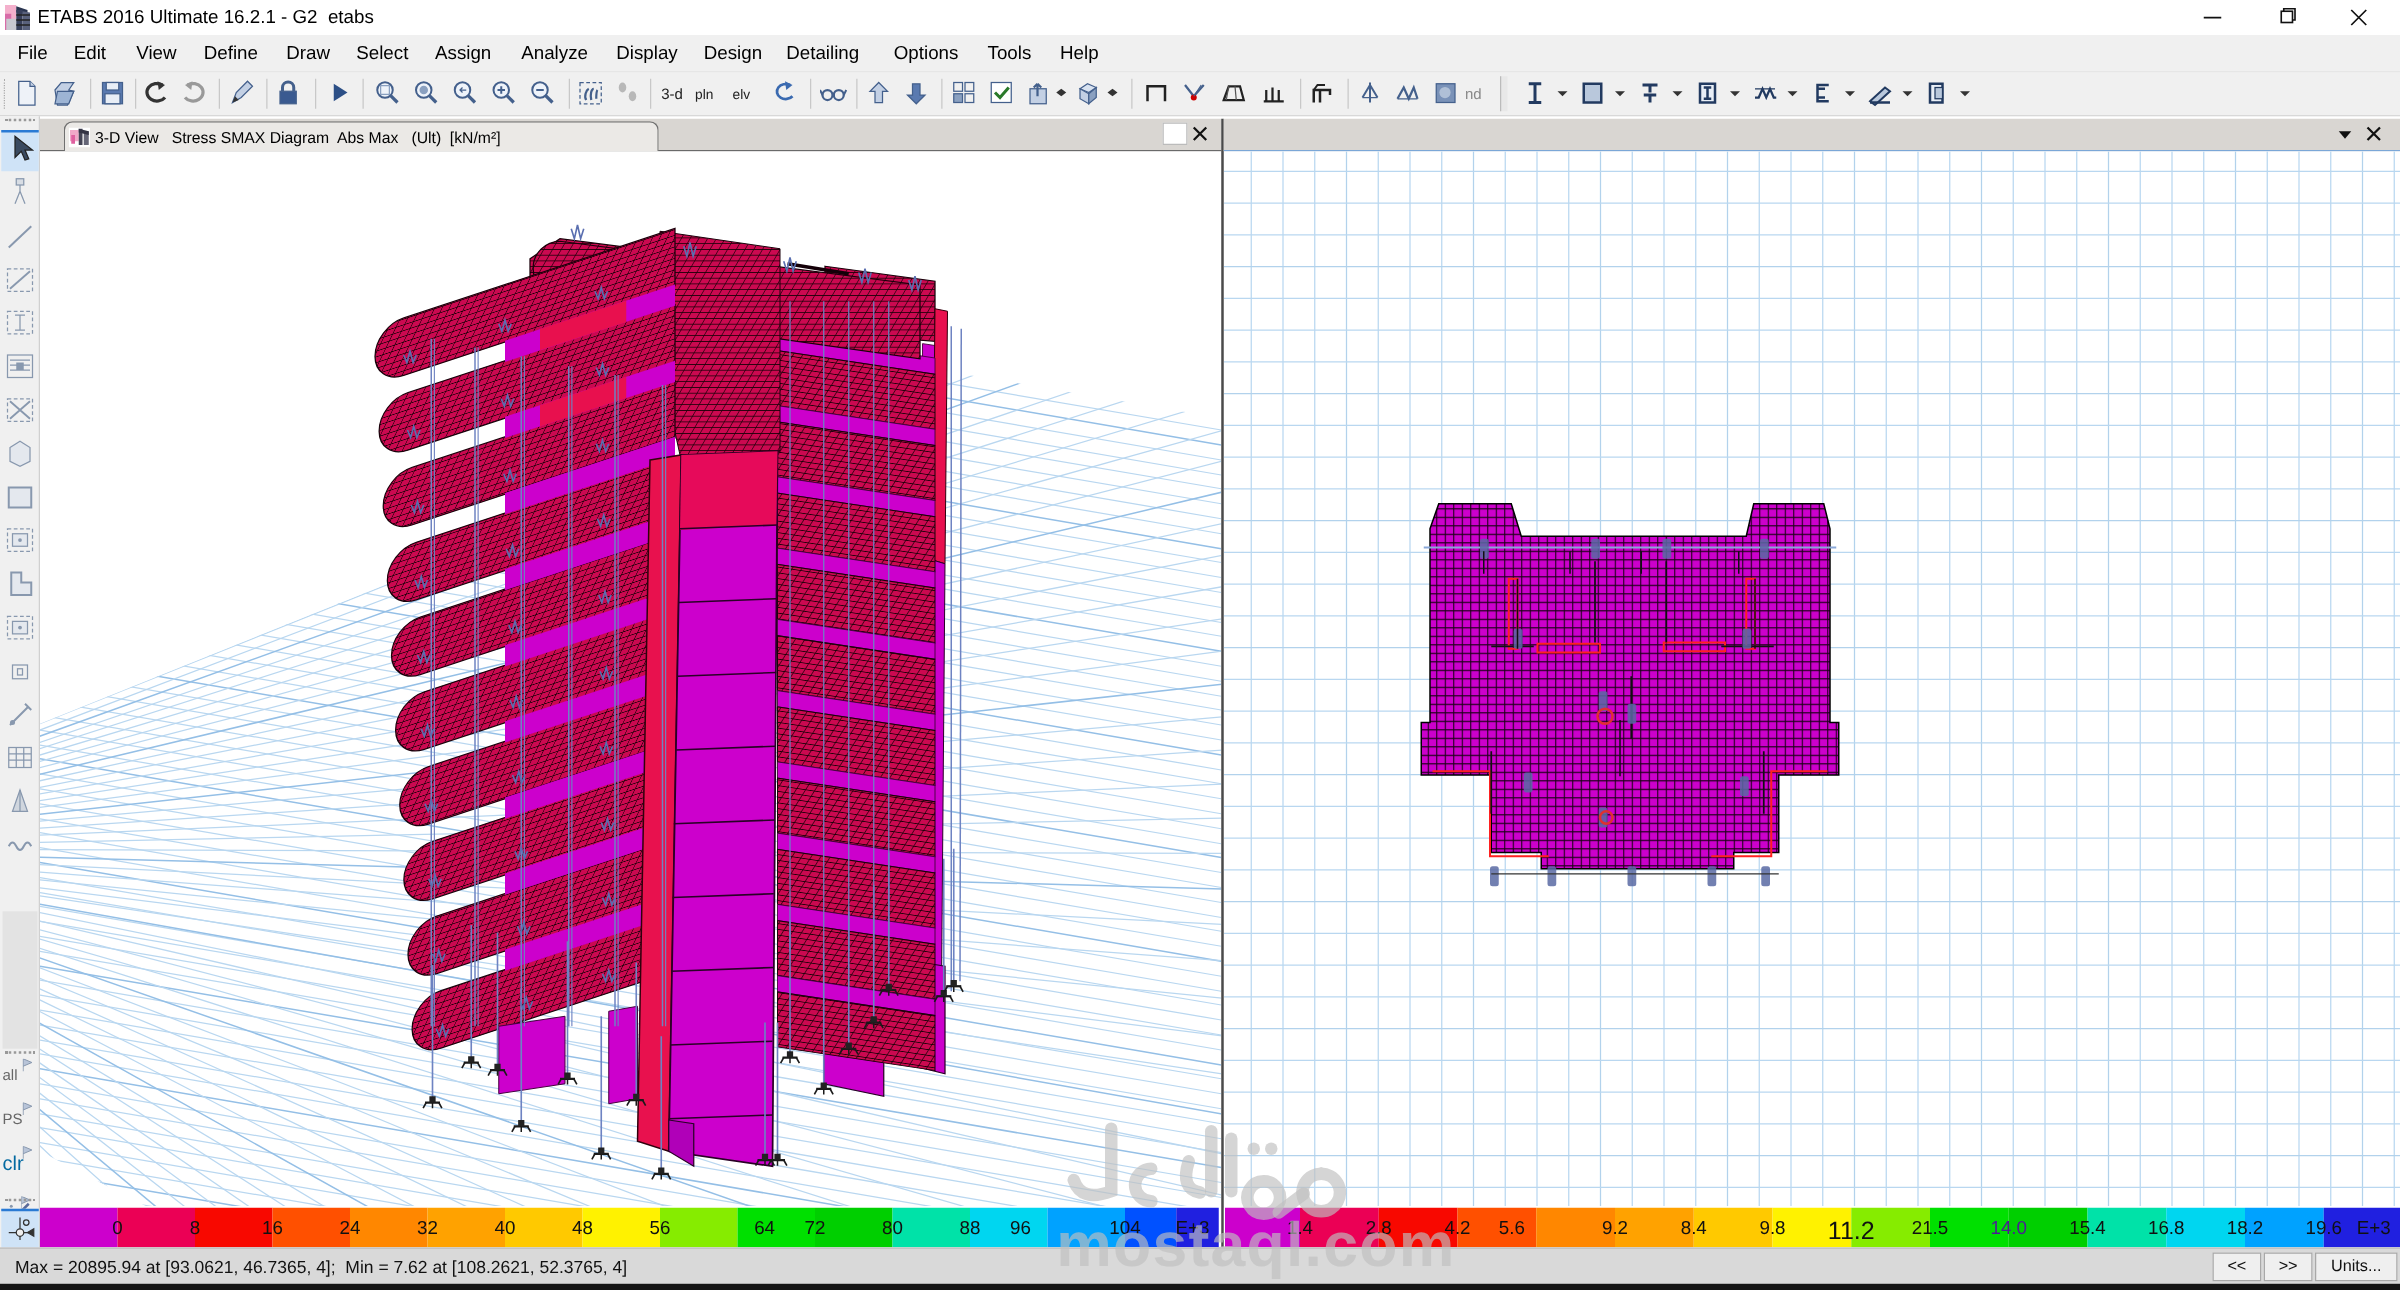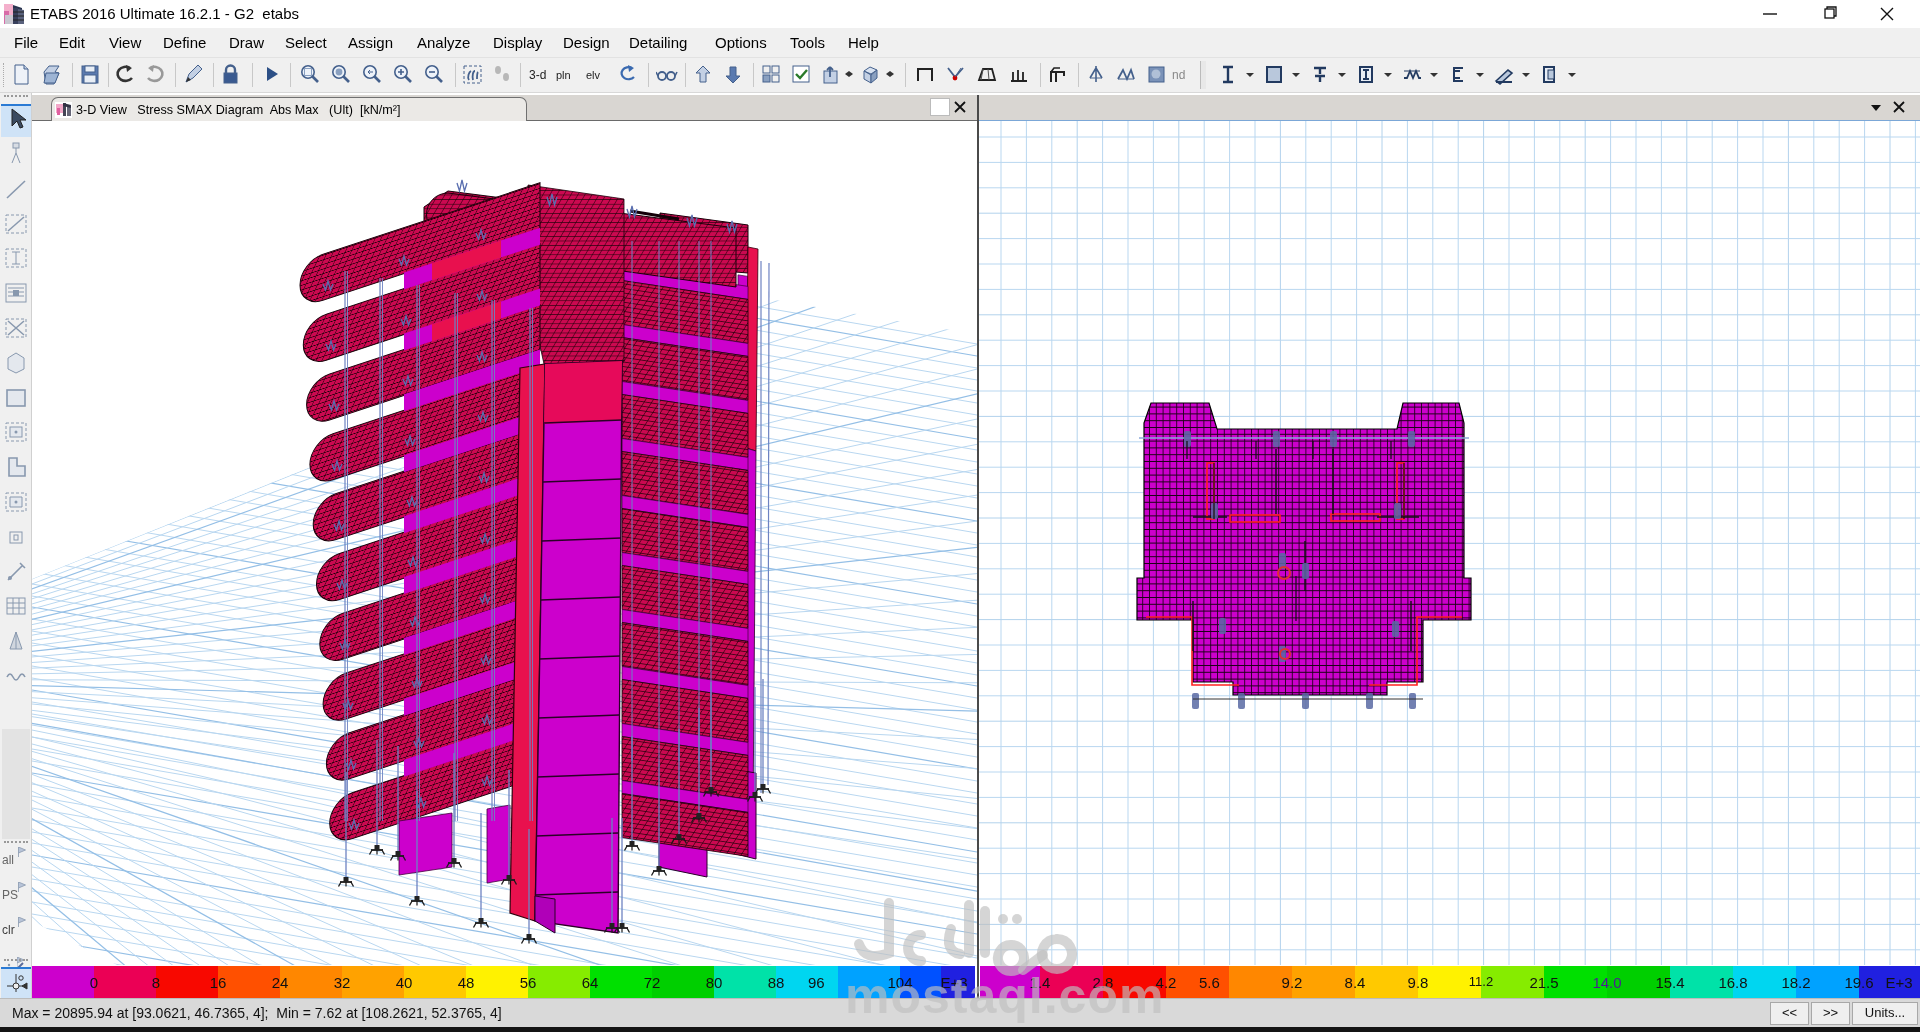--- a/index.html
+++ b/index.html
@@ -324,21 +324,21 @@
     <div style="position:absolute;left:2px;top:636px;width:28px;height:110px;background:#e3e3e3"></div>
     <div style="position:absolute;left:4px;top:748px;width:24px;height:1px;border-top:2px dotted #999"></div>
     <div style="position:absolute;left:2px;top:760px;font-size:12px;color:#666">all</div>
     <svg style="position:absolute;left:18px;top:754px" width="9" height="11" viewBox="0 0 8 11">
       <path d="M0 10V0l7 3-7 3" fill="#b8c4d8" stroke="#8898ae" stroke-width="0.8"></path>
     </svg>
     <div style="position:absolute;left:2px;top:795px;font-size:12px;color:#666">PS</div>
     <svg style="position:absolute;left:18px;top:789px" width="9" height="11" viewBox="0 0 8 11">
       <path d="M0 10V0l7 3-7 3" fill="#b8c4d8" stroke="#8898ae" stroke-width="0.8"></path>
     </svg>
-    <div style="position:absolute;left:2px;top:830px;font-size:12px;color:#404040">clr</div>
+    <div style="position:absolute;left:2px;top:830px;font-size:16px;color:#0369a1">clr</div>
     <svg style="position:absolute;left:18px;top:824px" width="9" height="11" viewBox="0 0 8 11">
       <path d="M0 10V0l7 3-7 3" fill="#b8c4d8" stroke="#8898ae" stroke-width="0.8"></path>
     </svg>
     <svg style="position:absolute;left:3px;top:864px" width="26" height="28" viewBox="0 0 26 28">
       <line x1="4" y1="22" x2="20" y2="6" stroke="#5a6a9a" stroke-width="2"></line>
       <circle cx="6" cy="8" r="1.2" fill="#8898ae"></circle>
       <circle cx="10" cy="20" r="1.2" fill="#8898ae"></circle>
       <circle cx="18" cy="18" r="1.2" fill="#8898ae"></circle>
       <svg x="14" y="0">
         <path d="M0 10V0l7 3-7 3" fill="#b8c4d8" stroke="#8898ae" stroke-width="0.8"></path>
@@ -839,21 +839,21 @@
       <div style="position:absolute;left:868px;top:0;width:41px;height:32px;background:#0051ff"></div>
       <div style="position:absolute;left:909px;top:0;width:34px;height:32px;background:#2020e0"></div>
       <div style="position:absolute;left:32px;top:8px;width:60px;text-align:center;font-size:15px;color:#111">0</div>
       <div style="position:absolute;left:94px;top:8px;width:60px;text-align:center;font-size:15px;color:#111">8</div>
       <div style="position:absolute;left:156px;top:8px;width:60px;text-align:center;font-size:15px;color:#111">16</div>
       <div style="position:absolute;left:218px;top:8px;width:60px;text-align:center;font-size:15px;color:#111">24</div>
       <div style="position:absolute;left:280px;top:8px;width:60px;text-align:center;font-size:15px;color:#111">32</div>
       <div style="position:absolute;left:342px;top:8px;width:60px;text-align:center;font-size:15px;color:#111">40</div>
       <div style="position:absolute;left:404px;top:8px;width:60px;text-align:center;font-size:15px;color:#111">48</div>
       <div style="position:absolute;left:466px;top:8px;width:60px;text-align:center;font-size:15px;color:#111">56</div>
-      <div style="position:absolute;left:528px;top:8px;width:60px;text-align:center;font-size:15px;color:#111">64</div>
+      <div style="position:absolute;left:528px;top:8px;width:60px;text-align:right;font-size:15px;color:#111">64</div>
       <div style="position:absolute;left:590px;top:8px;width:60px;text-align:center;font-size:15px;color:#111">72</div>
       <div style="position:absolute;left:652px;top:8px;width:60px;text-align:center;font-size:15px;color:#111">80</div>
       <div style="position:absolute;left:714px;top:8px;width:60px;text-align:center;font-size:15px;color:#111">88</div>
       <div style="position:absolute;left:776px;top:8px;width:60px;text-align:left;font-size:15px;color:#111">96</div>
       <div style="position:absolute;left:838px;top:8px;width:60px;text-align:center;font-size:15px;color:#111">104</div>
       <div style="position:absolute;left:892px;top:8px;width:60px;text-align:center;font-size:15px;color:#111">E+3</div>
     </div>
   </div>
 <div class="abs" style="left:977px;top:95px;width:2px;height:903px;background:#4a4a4a"></div>
 <div class="abs" style="left:979px;top:95px;width:941px;height:26px;background:#d9d6d2;border-bottom:1.5px solid #7ba7d7">
@@ -1012,21 +1012,21 @@
       <div style="position:absolute;left:817px;top:0;width:63px;height:32px;background:#00a2ff"></div>
       <div style="position:absolute;left:880px;top:0;width:0px;height:32px;background:#0051ff"></div>
       <div style="position:absolute;left:880px;top:0;width:61px;height:32px;background:#2020e0"></div>
       <div style="position:absolute;left:31px;top:8px;width:60px;text-align:center;font-size:15px;color:#111">1.4</div>
       <div style="position:absolute;left:94px;top:8px;width:60px;text-align:center;font-size:15px;color:#111">2.8</div>
       <div style="position:absolute;left:157px;top:8px;width:60px;text-align:center;font-size:15px;color:#111">4.2</div>
       <div style="position:absolute;left:220px;top:8px;width:60px;text-align:left;font-size:15px;color:#111">5.6</div>
       <div style="position:absolute;left:283px;top:8px;width:60px;text-align:center;font-size:15px;color:#111">9.2</div>
       <div style="position:absolute;left:346px;top:8px;width:60px;text-align:center;font-size:15px;color:#111">8.4</div>
       <div style="position:absolute;left:409px;top:8px;width:60px;text-align:center;font-size:15px;color:#111">9.8</div>
-      <div style="position:absolute;left:472px;top:8px;width:60px;text-align:center;font-size:13px;color:#111">11.2</div>
+      <div style="position:absolute;left:472px;top:8px;width:60px;text-align:center;font-size:20px;color:#111">11.2</div>
       <div style="position:absolute;left:535px;top:8px;width:60px;text-align:center;font-size:15px;color:#111">21.5</div>
       <div style="position:absolute;left:598px;top:8px;width:60px;text-align:center;font-size:15px;color:#4c1d95">14.0</div>
       <div style="position:absolute;left:661px;top:8px;width:60px;text-align:center;font-size:15px;color:#111">15.4</div>
       <div style="position:absolute;left:724px;top:8px;width:60px;text-align:center;font-size:15px;color:#111">16.8</div>
       <div style="position:absolute;left:787px;top:8px;width:60px;text-align:center;font-size:15px;color:#111">18.2</div>
       <div style="position:absolute;left:850px;top:8px;width:60px;text-align:center;font-size:15px;color:#111">19.6</div>
       <div style="position:absolute;left:890px;top:8px;width:60px;text-align:center;font-size:15px;color:#111">E+3</div>
     </div>
   </div>
 <div class="abs" style="left:0;top:998px;width:1920px;height:29px;background:#d9d9d9;border-top:1px solid #bcbcbc">

